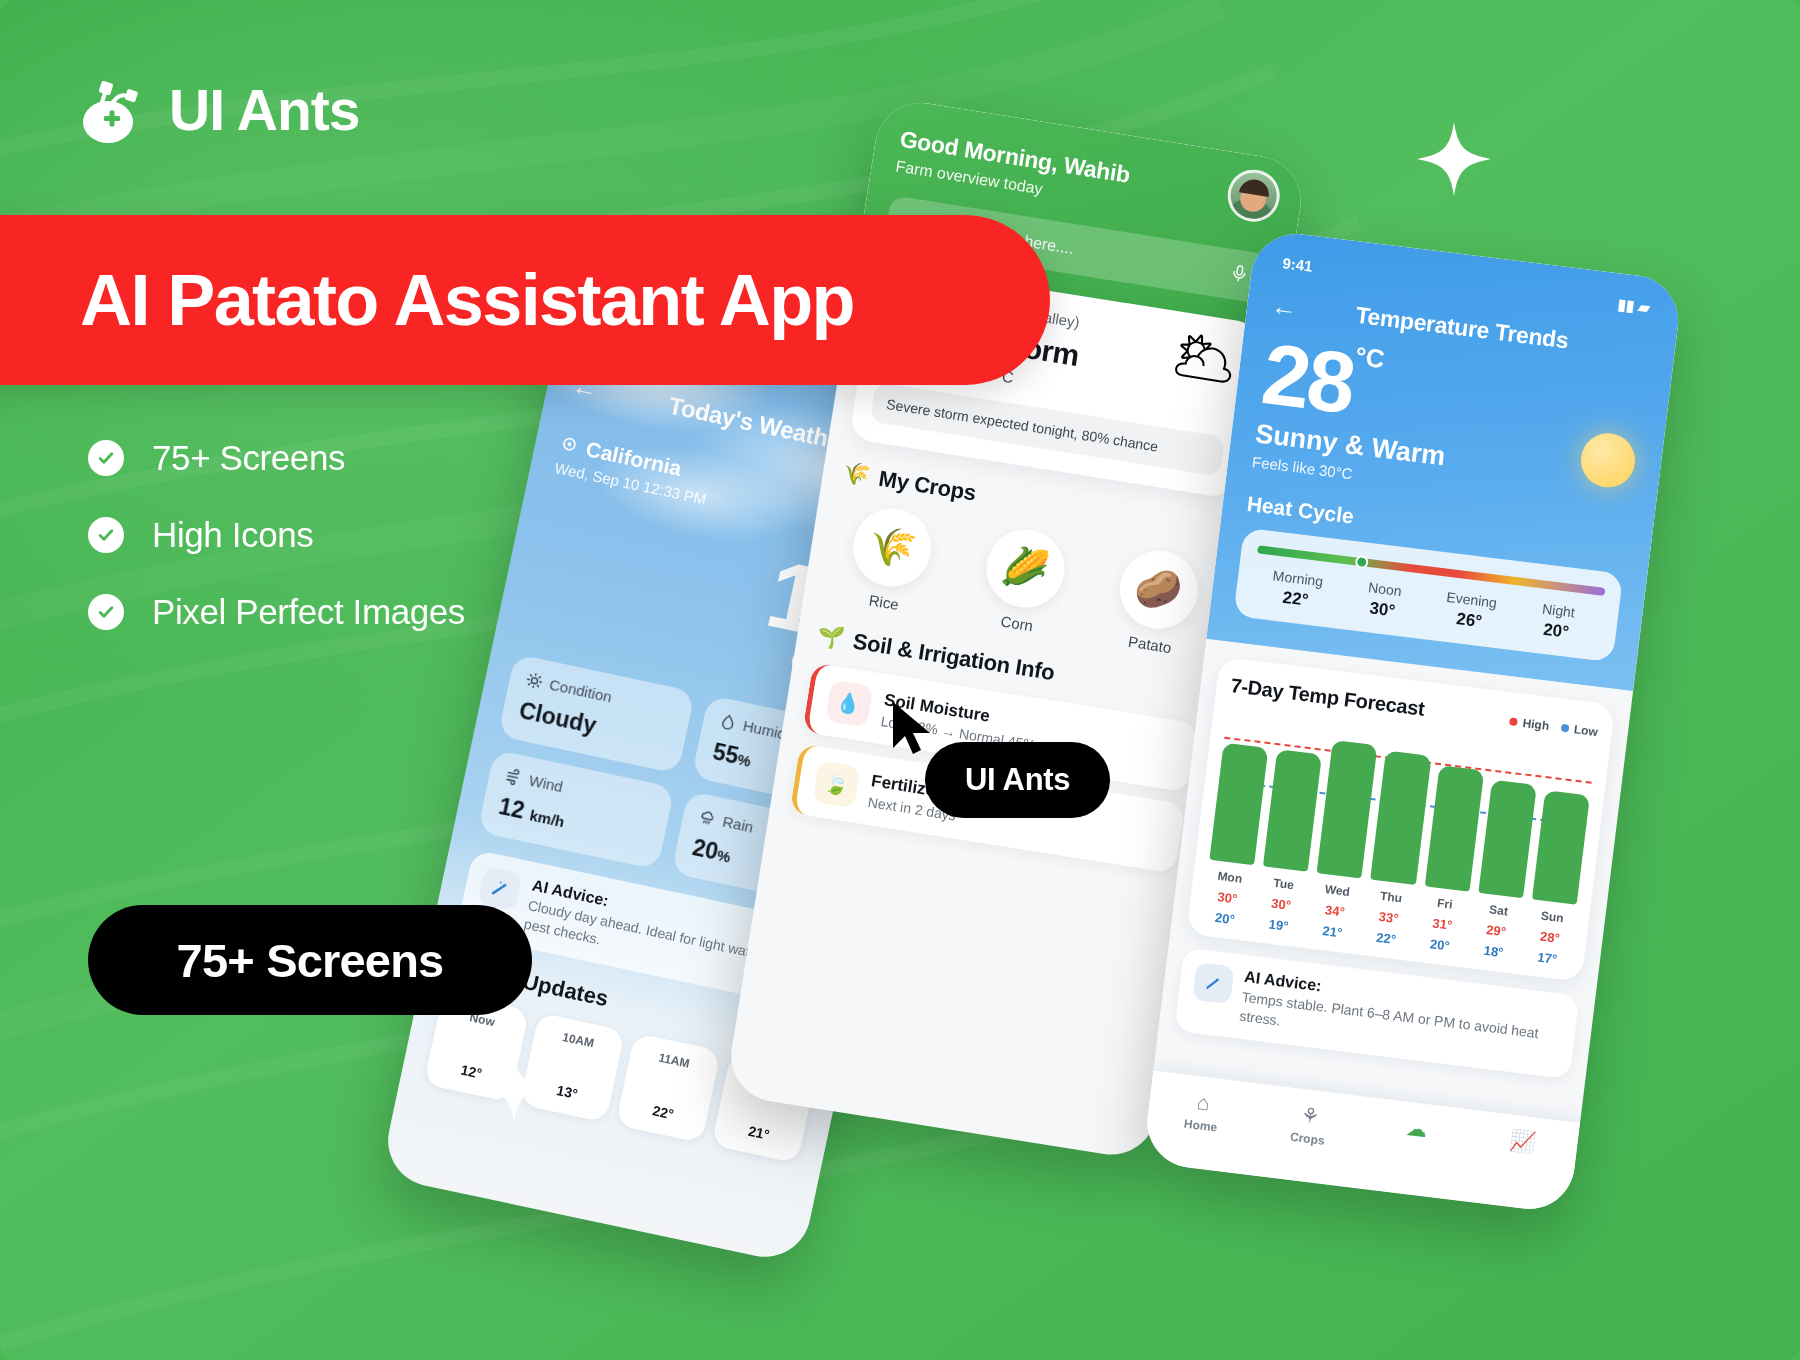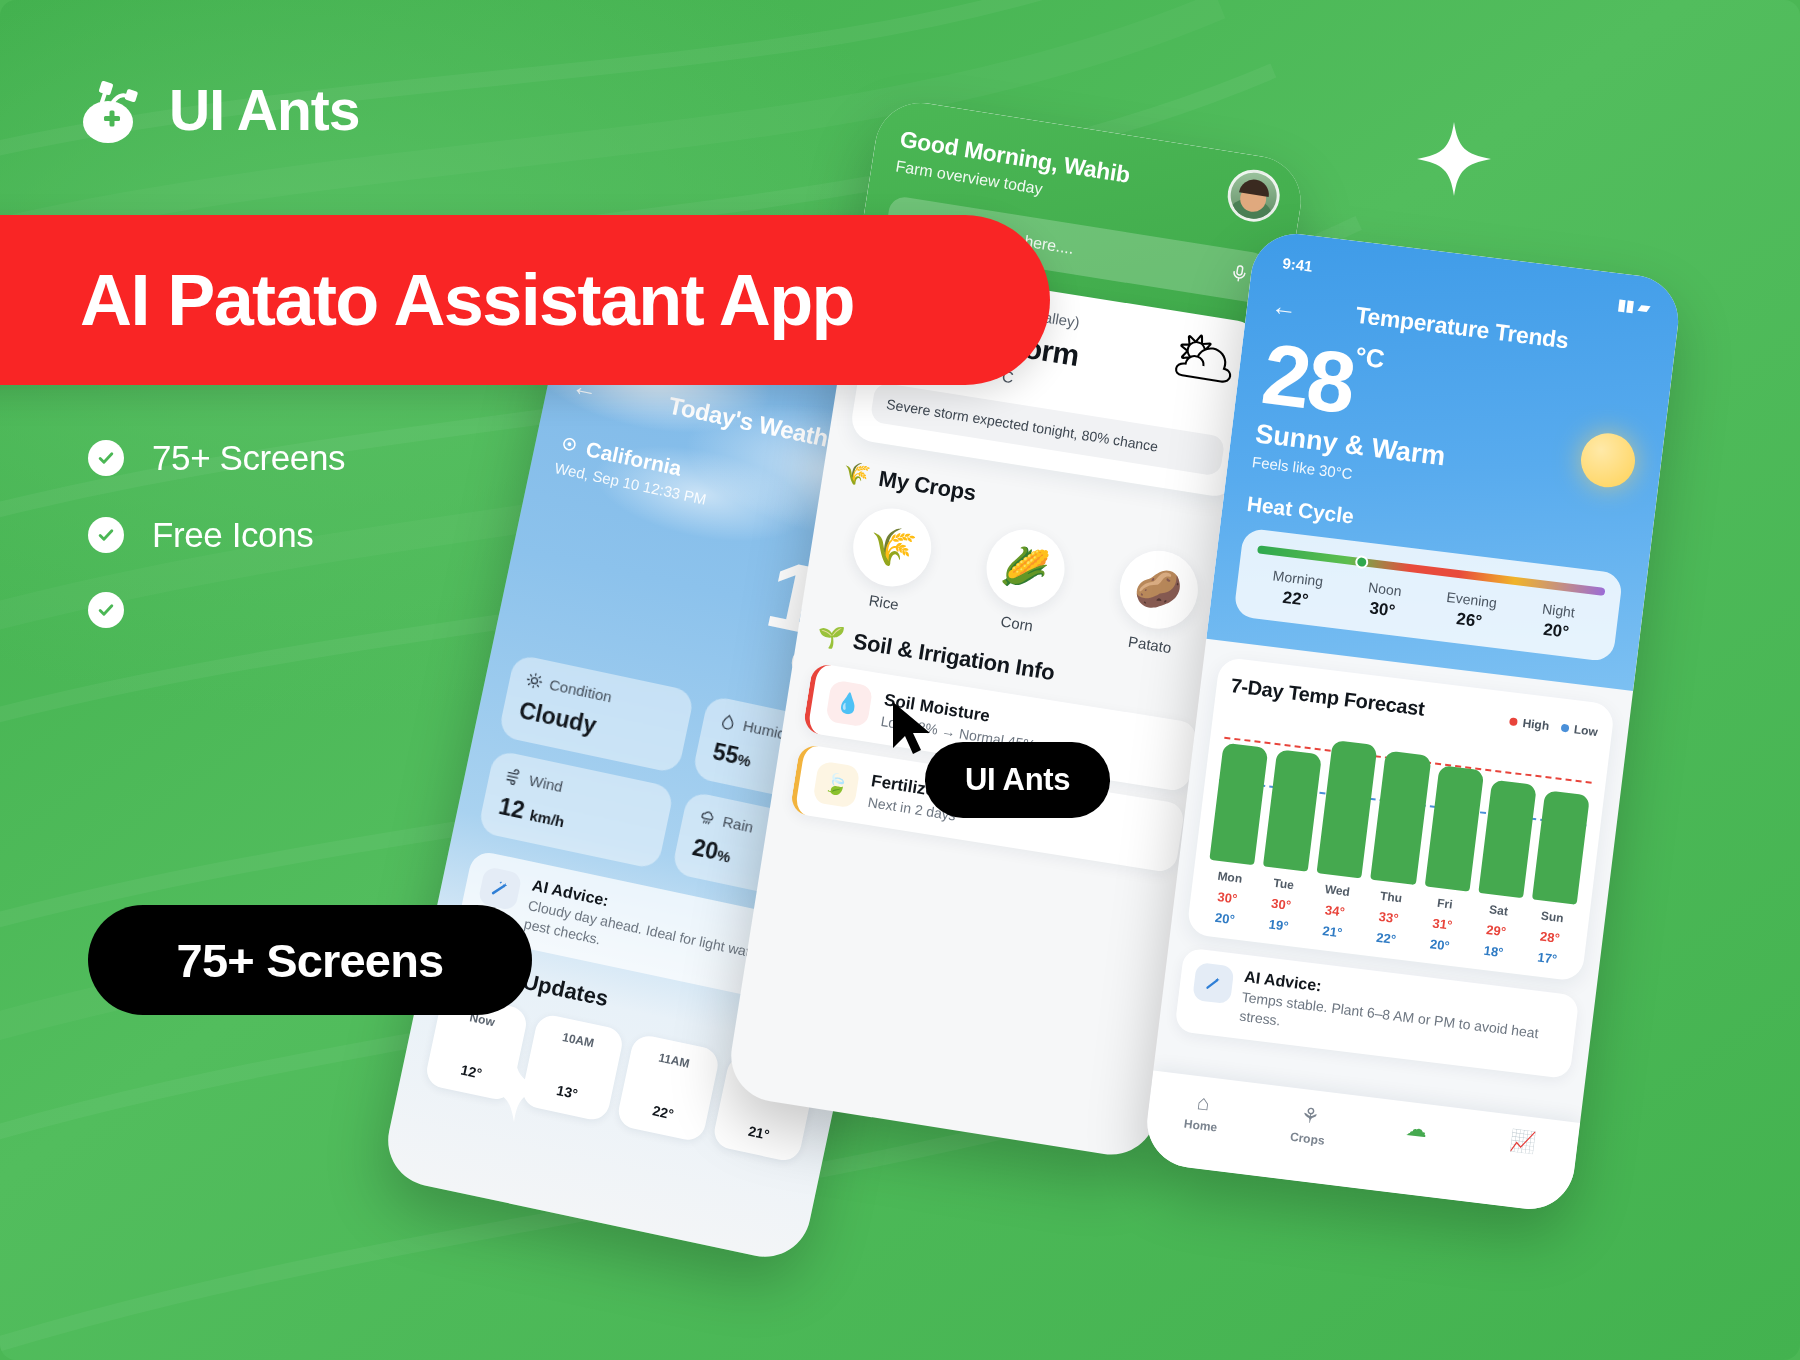--- a/index.html
+++ b/index.html
@@ -318,28 +318,29 @@
           </svg>
       </span>
       <span class="feature-label">75+ Screens</span>
     </div>
     <div class="feature">
       <span class="check">
         <svg viewBox="0 0 24 24">
             <path d="M5 12.5l4.5 4.5L19 7" fill="none" stroke="#4BB755" stroke-width="3.4" stroke-linecap="round" stroke-linejoin="round"></path>
           </svg>
       </span>
-      <span class="feature-label">Free Icons</span>
+      <span class="feature-label">High Icons</span>
     </div>
     <div class="feature">
       <span class="check">
         <svg viewBox="0 0 24 24">
             <path d="M5 12.5l4.5 4.5L19 7" fill="none" stroke="#4BB755" stroke-width="3.4" stroke-linecap="round" stroke-linejoin="round"></path>
           </svg>
       </span>
+      <span class="feature-label">Pixel Perfect Images</span>
     </div>
   </div>
 
   <div class="pill-screens">75+ Screens</div>
 
   <span class="sparkle" style="left:1415px; top:120px;">
     <svg width="78" height="78" viewBox="0 0 78 78">
         <path d="M39 2 C 43 28, 50 34, 76 39 C 50 44, 43 50, 39 76 C 35 50, 28 44, 2 39 C 28 34, 35 28, 39 2 Z" fill="#fff"></path>
       </svg>
   </span>

